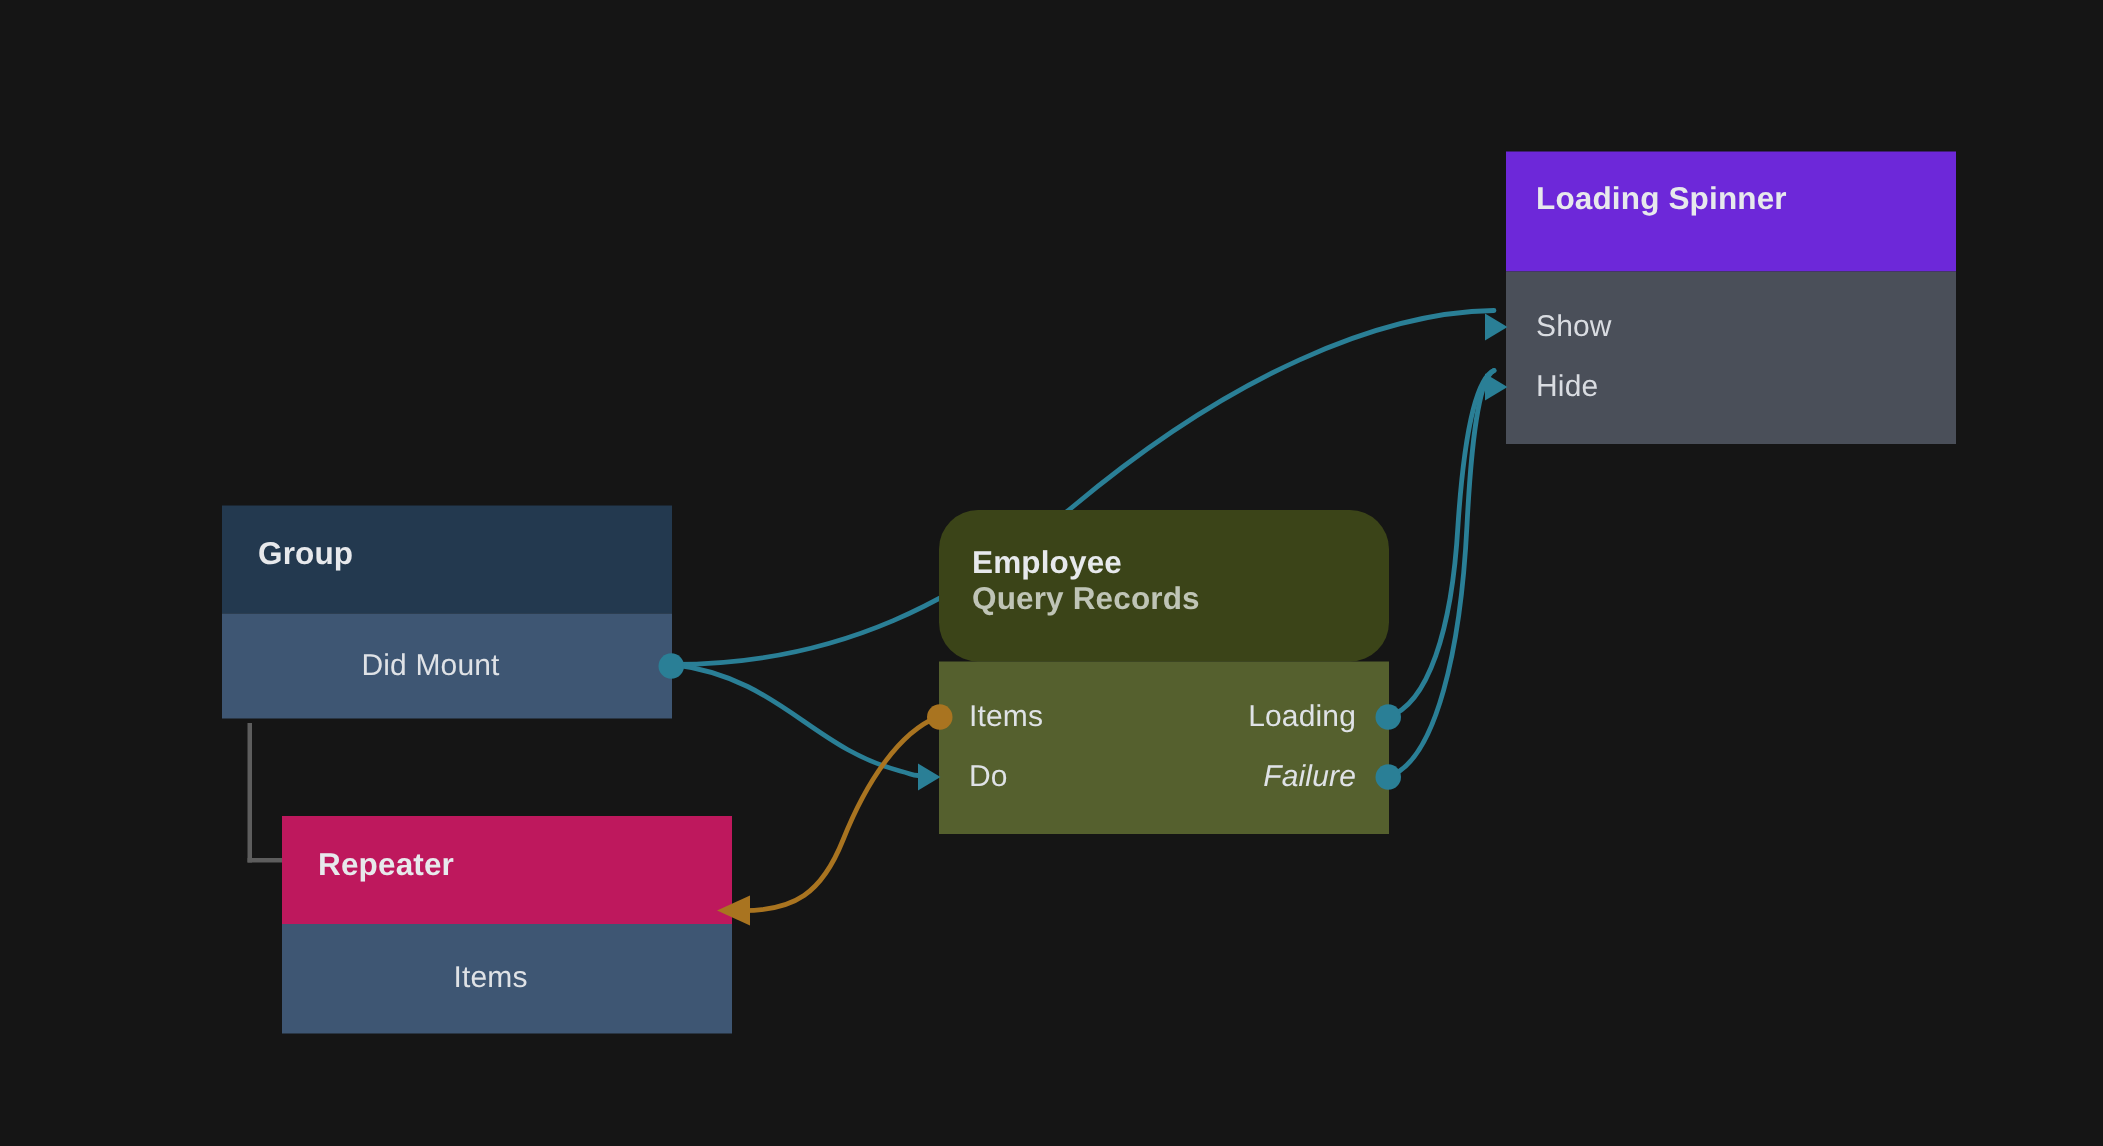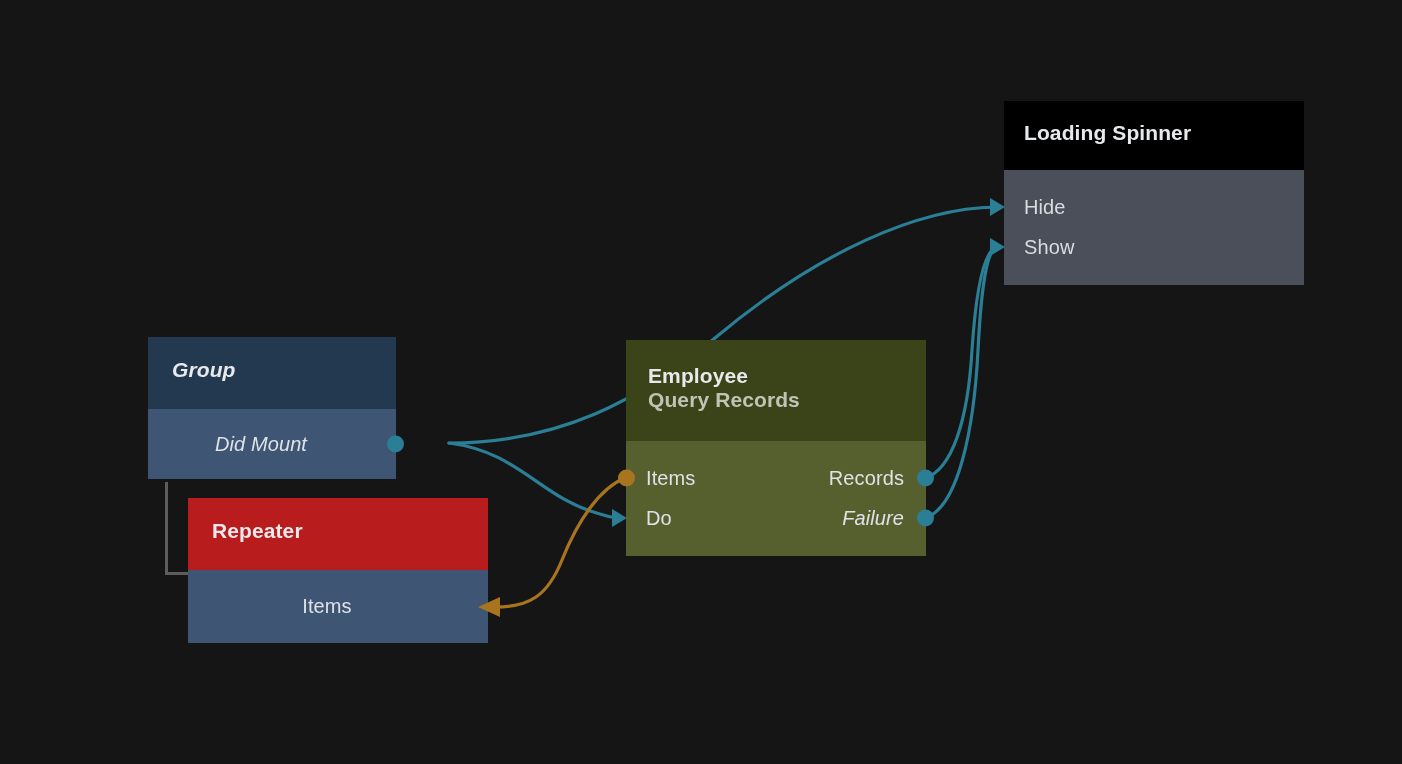--- a/index.html
+++ b/index.html
@@ -106,33 +106,32 @@
     border-top: 9px solid transparent;
     border-bottom: 9px solid transparent;
     border-left: 15px solid #2a7f96;
     transform: translateY(-50%);
   }
   .port-arrow.left { left: -14px; }
 
   
   #node-group {
     left: 148px; top: 337px;
-    width: 248px;
-    font-style: italic;
+    width: 300px;
   }
   #node-group .node-header { background: #23394f; height: 72px; padding-top: 21px; }
   #node-group .node-body   { background: #3e5673; height: 70px; padding: 0; }
   #node-group .port-row    { height: 70px; }
 
   
   #node-repeater {
     left: 188px; top: 498px;
     width: 300px;
   }
-  #node-repeater .node-header { background: #b91c1c; height: 72px; padding-top: 21px; }
+  #node-repeater .node-header { background: #be185d; height: 72px; padding-top: 21px; margin-top: 46px; }
   #node-repeater .node-body   { background: #3e5673; height: 73px; padding: 0; }
   #node-repeater .port-row    { height: 73px; }
 
   
   .tree-elbow {
     position: absolute;
     z-index: 2;
     left: 165px;
     top: 482px;
     width: 26px;
@@ -144,35 +143,36 @@
 
   
   #node-employee {
     left: 626px; top: 340px;
     width: 300px;
   }
   #node-employee .node-header {
     background: #3b4418;
     height: 101px;
     padding: 24px 0 0 22px;
+    border-radius: 26px;
   }
   #node-employee .node-body {
     background: #55602e;
     height: 115px;
     padding-top: 17px;
   }
 
   
   #node-spinner {
     left: 1004px; top: 101px;
     width: 300px;
   }
   #node-spinner .node-header {
-    background: #000000;
-    height: 69px;
+    background: #6d28d9;
+    height: 80px;
     padding: 20px 0 0 20px;
   }
   #node-spinner .node-body {
     background: #4a4f59;
     height: 115px;
     padding-top: 17px;
   }
   #node-spinner .port-label { color: #d9dce1; }
 </style>
 </head>
@@ -221,43 +221,43 @@
   <div class="node" id="node-employee">
     <div class="node-header">
       <div class="node-title">Employee</div>
       <div class="node-subtitle">Query Records</div>
     </div>
     <div class="node-body">
       <div class="port-row in">
         <span class="port-dot left dot-orange"></span>
         <span class="port-label">Items</span>
         <span class="port-dot right dot-teal"></span>
-        <span class="port-label" style="position:absolute; right:22px;">Records</span>
+        <span class="port-label" style="position:absolute; right:22px;">Loading</span>
       </div>
       <div class="port-row in">
         <span class="port-arrow left"></span>
         <span class="port-label">Do</span>
         <span class="port-dot right dot-teal"></span>
         <span class="port-label" style="position:absolute; right:22px;font-style:italic;">Failure</span>
       </div>
     </div>
   </div>
 
   <div class="node" id="node-spinner">
     <div class="node-header">
       <div class="node-title">Loading Spinner</div>
     </div>
     <div class="node-body">
       <div class="port-row in">
         <span class="port-arrow left"></span>
+        <span class="port-label">Show</span>
+      </div>
+      <div class="port-row in">
+        <span class="port-arrow left"></span>
         <span class="port-label">Hide</span>
-      </div>
-      <div class="port-row in">
-        <span class="port-arrow left"></span>
-        <span class="port-label">Show</span>
       </div>
     </div>
   </div>
 
   <svg class="edges edges-over" viewBox="0 0 1402 764" width="1402" height="764" xmlns="http://www.w3.org/2000/svg">
 
     <polygon points="478,607 500,597 500,617" fill="#a97420"></polygon>
   </svg>
 
 </div>

